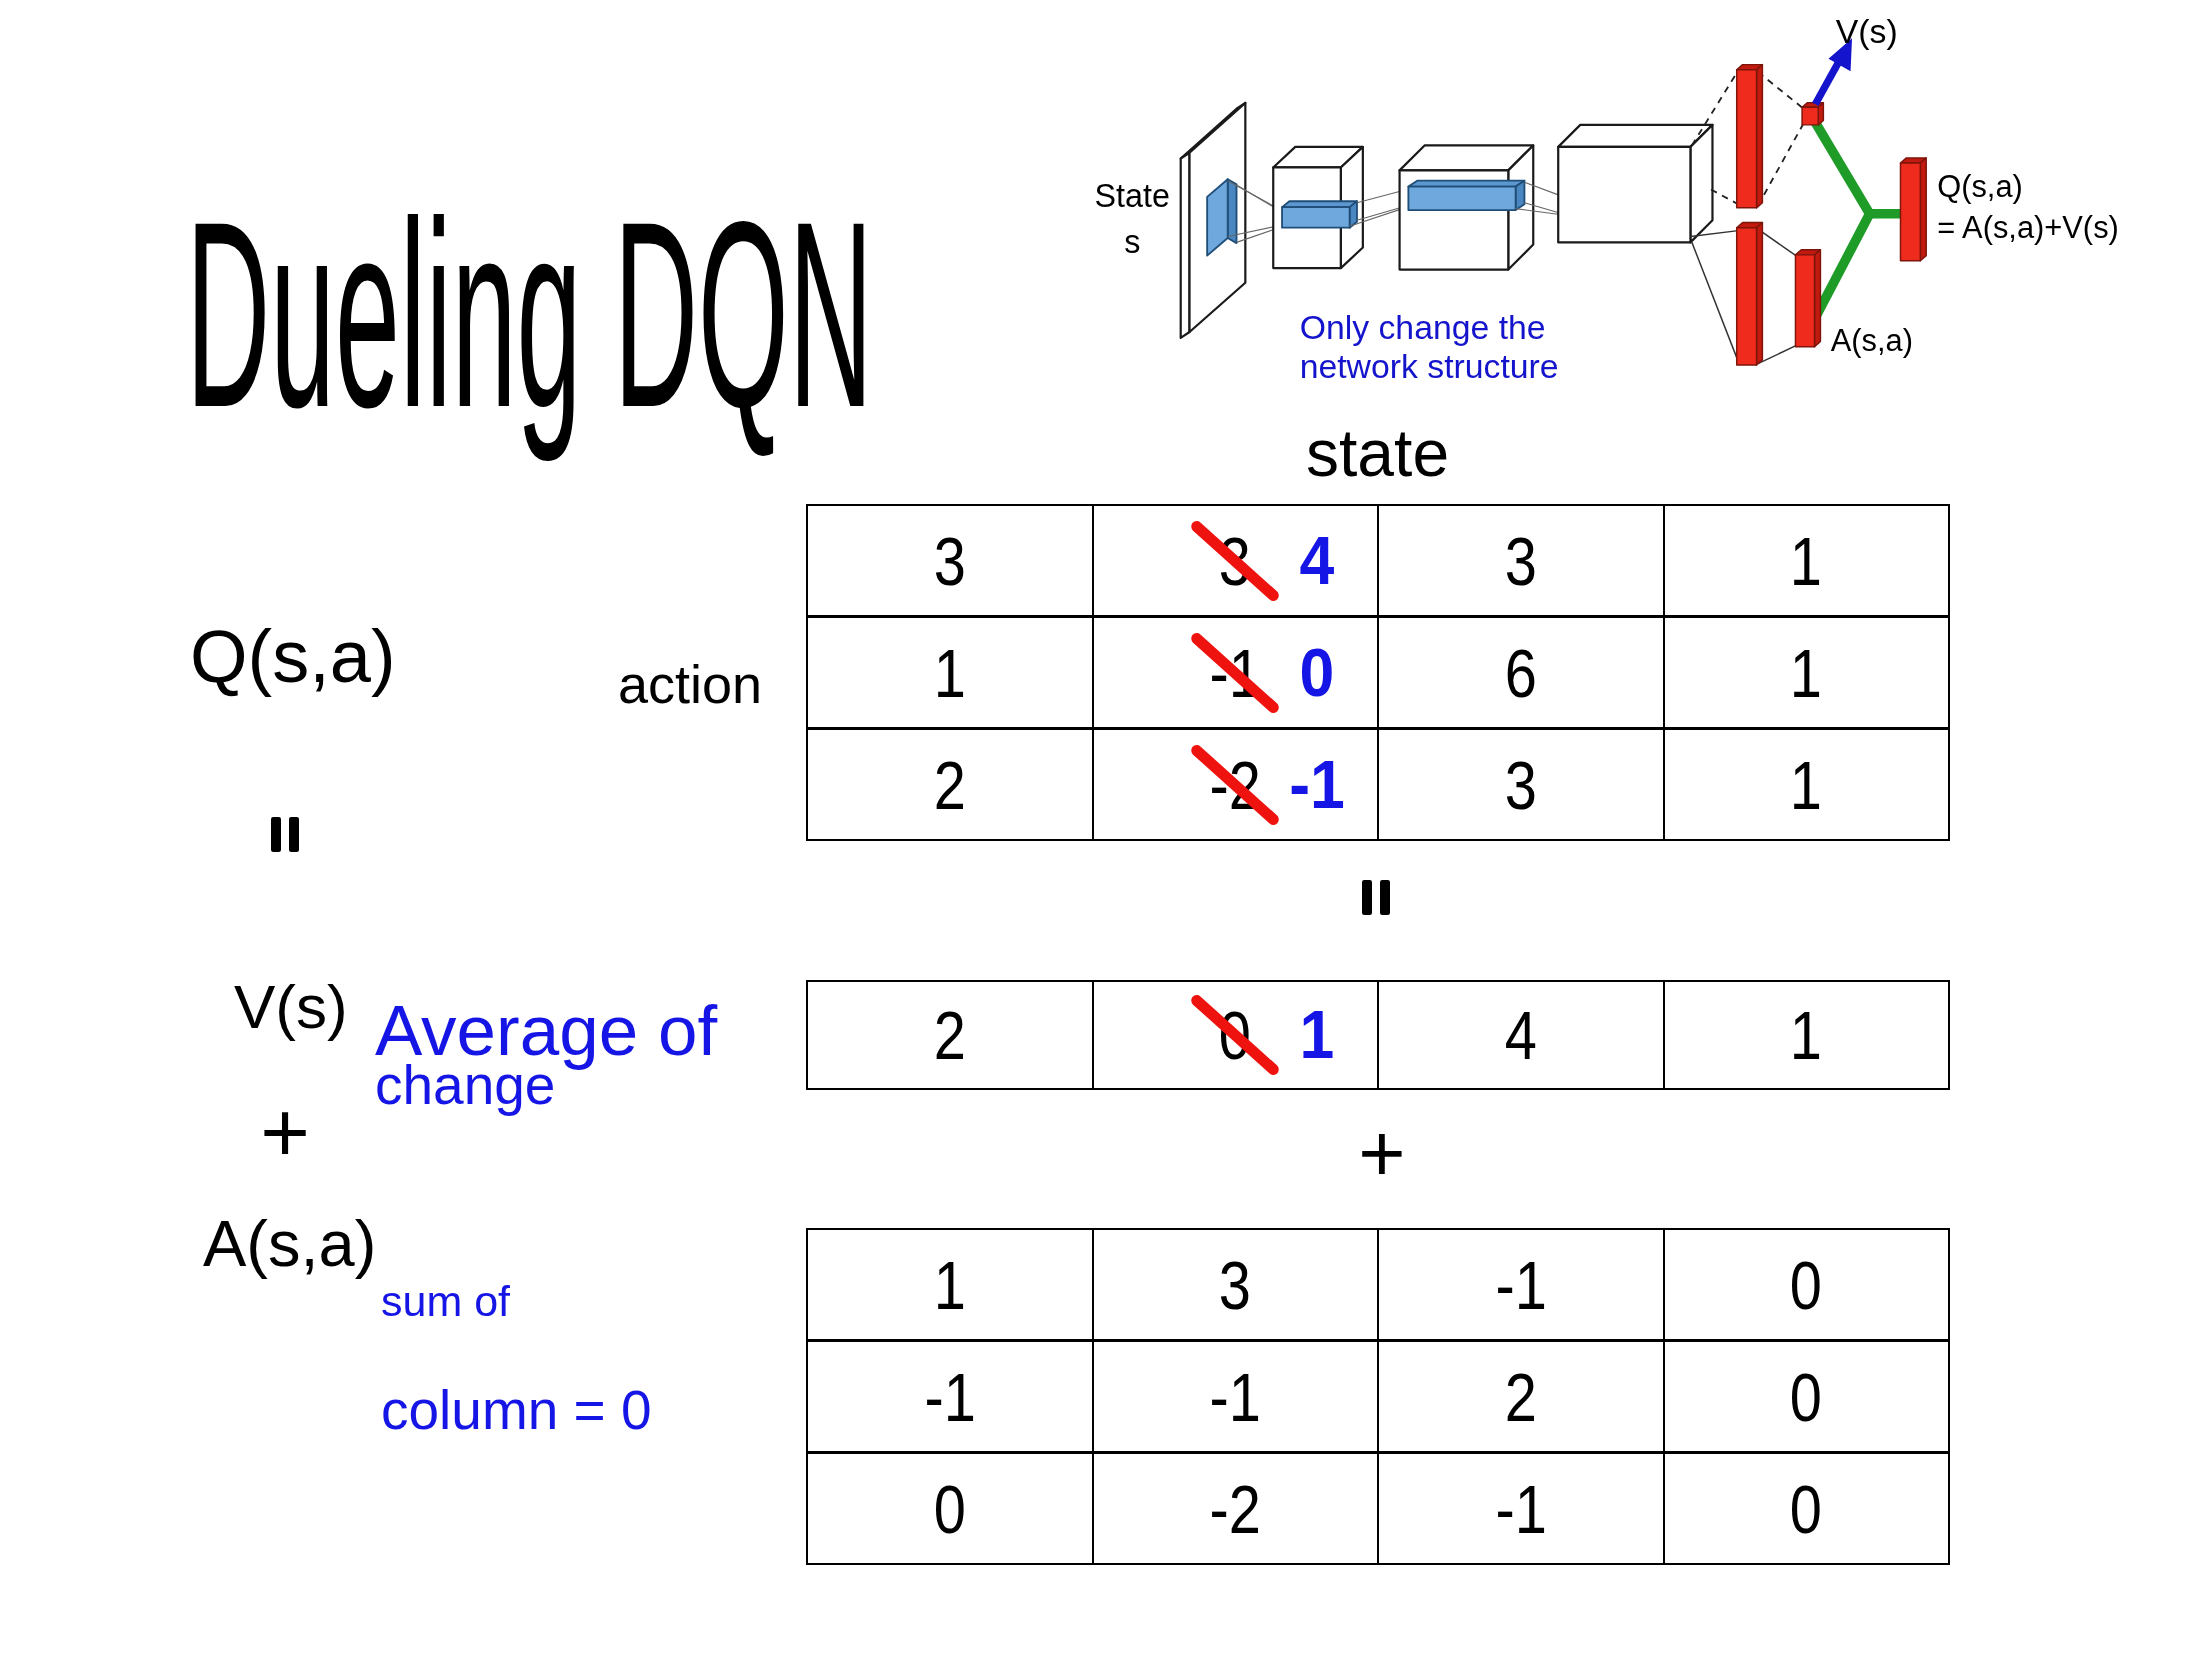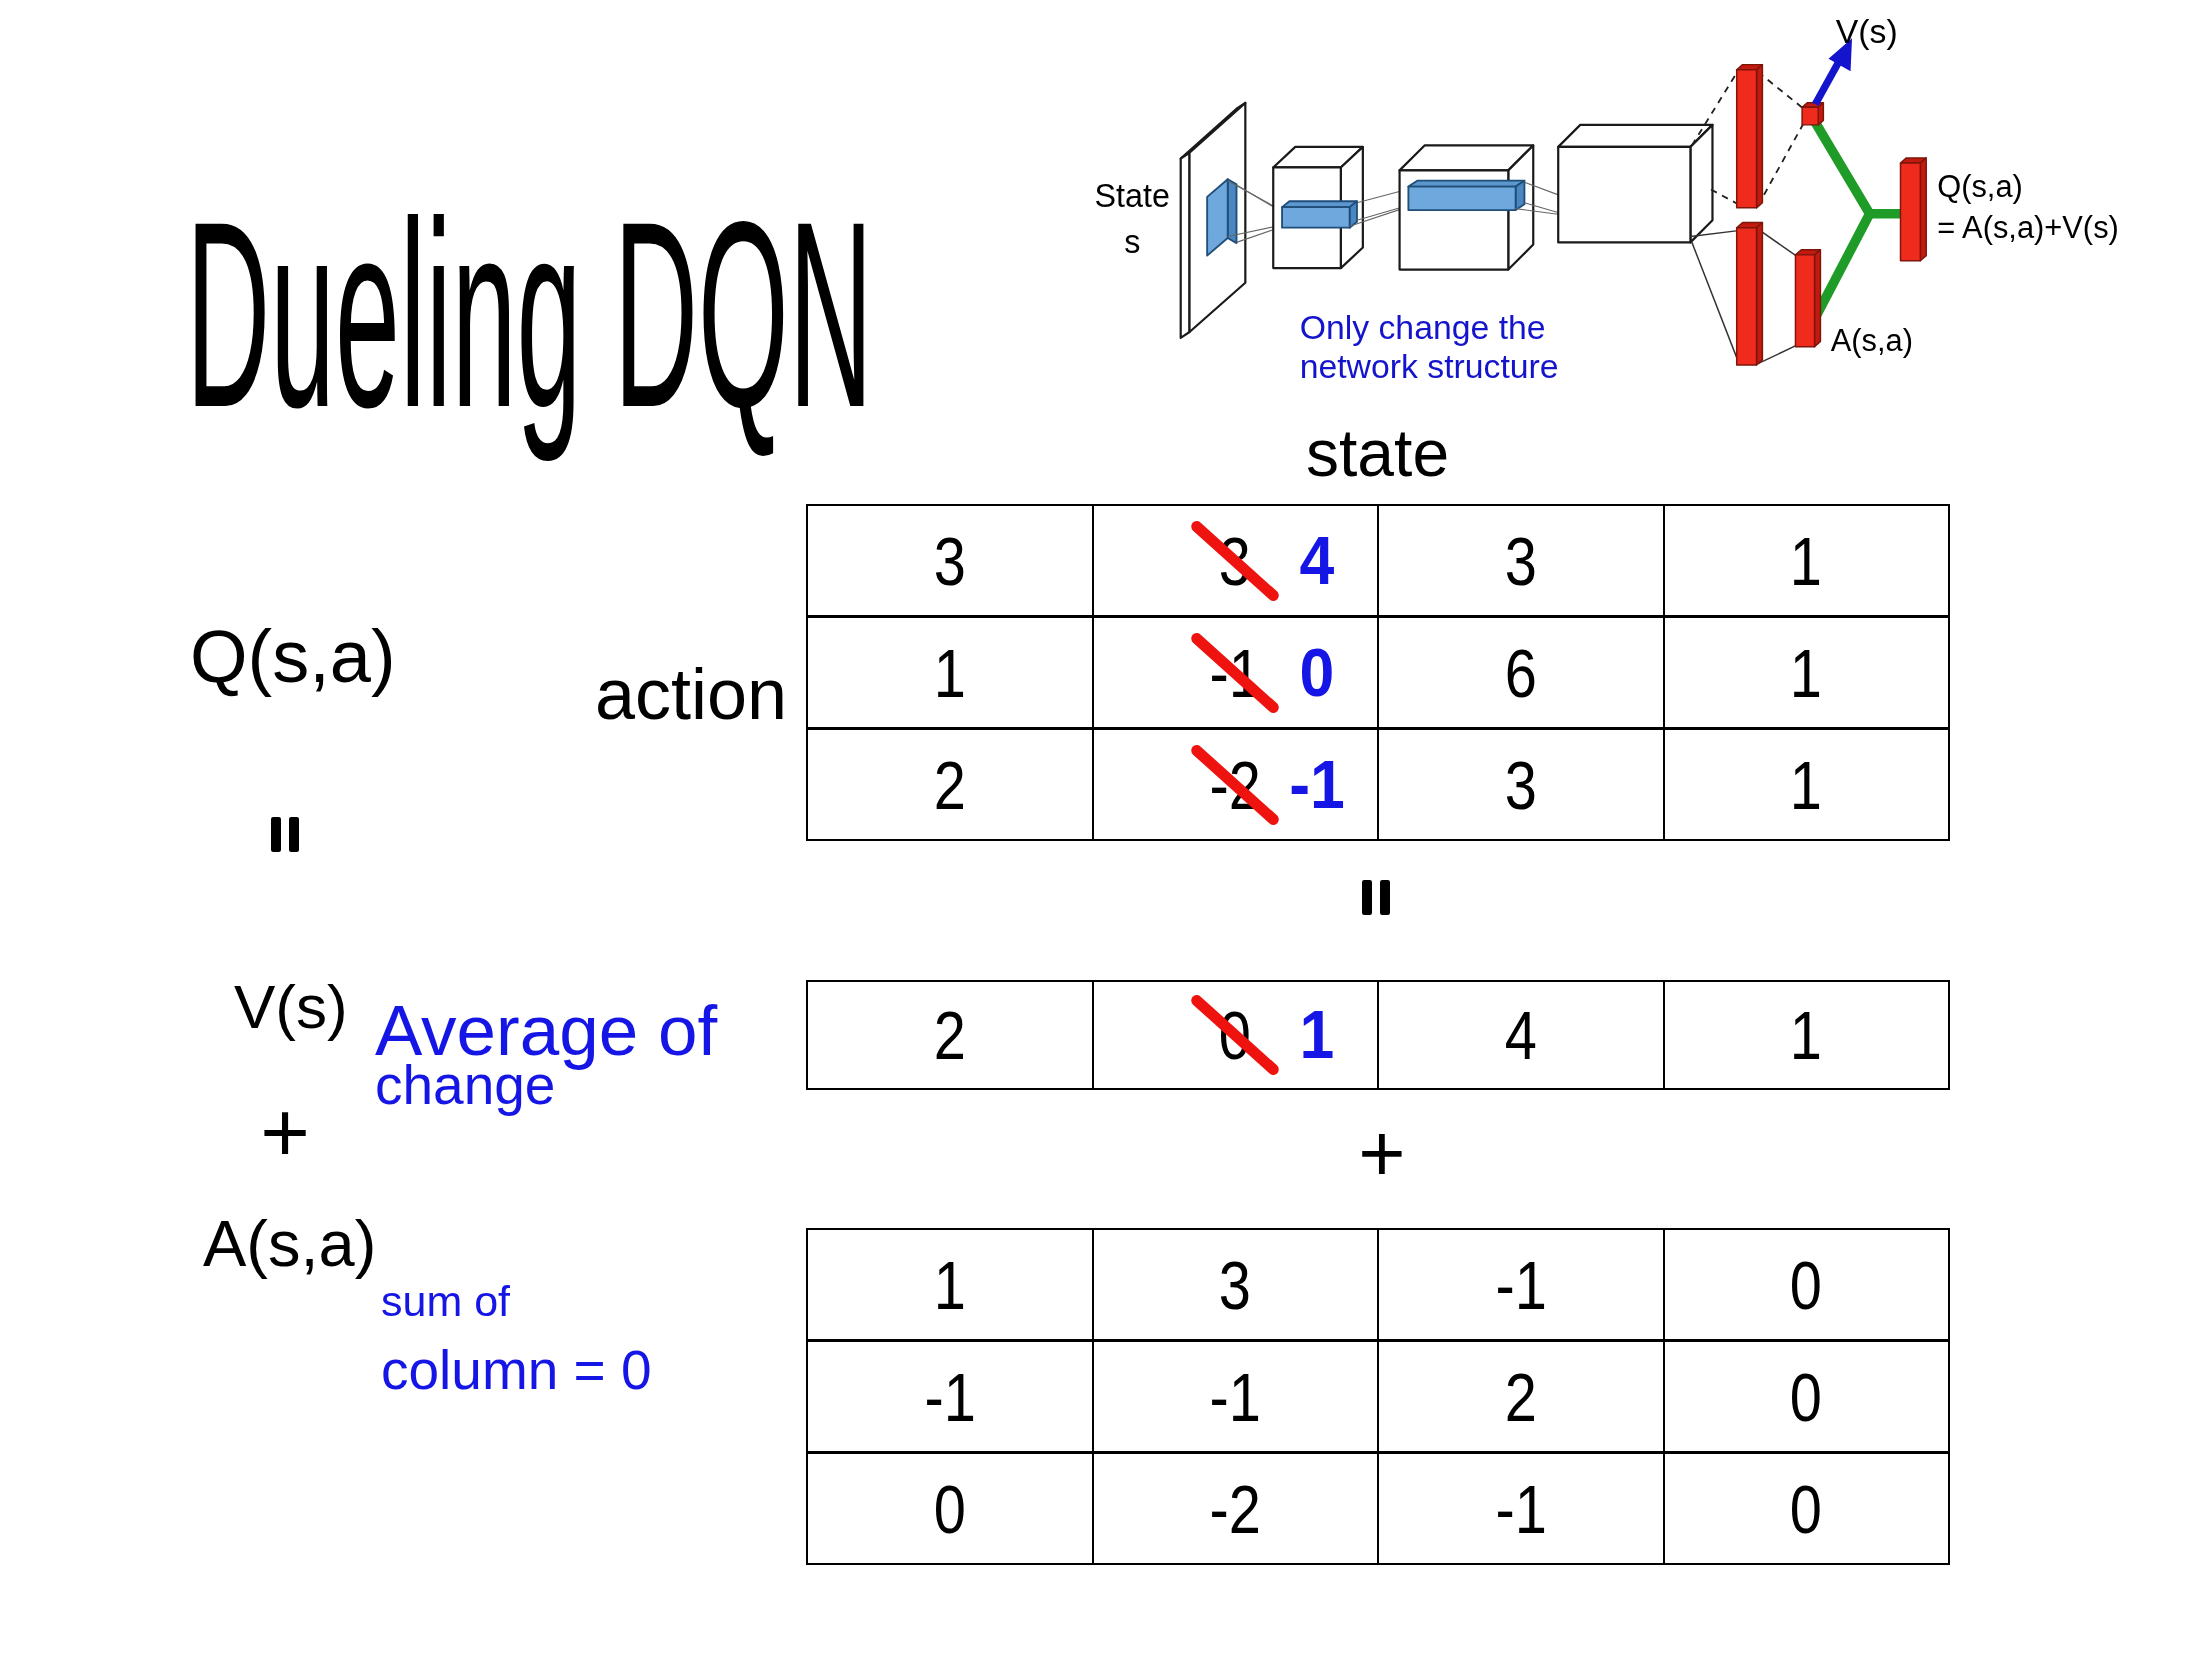--- a/index.html
+++ b/index.html
@@ -153,42 +153,42 @@
     <text x="110" y="344" font-size="44" text-anchor="middle" fill="#000">s</text>
     <text x="338" y="462" font-size="46" fill="#1414cc">Only change the</text>
     <text x="338" y="514" font-size="46" fill="#1414cc">network structure</text>
     <text x="1068" y="58" font-size="46" fill="#000">V(s)</text>
     <text x="1206" y="268" font-size="42" fill="#000">Q(s,a)</text>
     <text x="1206" y="324" font-size="42" fill="#000">= A(s,a)+V(s)</text>
     <text x="1061" y="478" font-size="42" fill="#000">A(s,a)</text>
   </svg>
 
   <div class="abs lbl" style="left:190px;top:614px;font-size:74px;">Q(s,a)</div>
-  <div class="abs lbl" style="left:595px;top:653px;font-size:72px;">action</div>
+  <div class="abs lbl" style="left:618px;top:653px;font-size:54px;">action</div>
   <div class="abs lbl" style="left:1306px;top:415px;font-size:66px;">state</div>
 
   <div class="abs eqsign" style="left:271px;top:817px;width:28px;height:35px;">
     <div class="bar b1"></div>
       <div class="bar b2"></div>
   </div>
   <div class="abs eqsign" style="left:1362px;top:880px;width:28px;height:35px;">
     <div class="bar b1"></div>
       <div class="bar b2"></div>
   </div>
 
   <div class="abs lbl" style="left:234px;top:971px;font-size:62px;">V(s)</div>
   <div class="abs lbl blue" style="left:375px;top:990px;font-size:71px;">Average of</div>
   <div class="abs lbl blue" style="left:375px;top:1053px;font-size:55px;">change</div>
 
   <div class="abs lbl plus" style="left:285px;top:1136px;">+</div>
   <div class="abs lbl plus" style="left:1382px;top:1157px;font-size:81px;">+</div>
 
   <div class="abs lbl" style="left:203px;top:1206px;font-size:65px;">A(s,a)</div>
   <div class="abs lbl blue" style="left:381px;top:1277px;font-size:43px;text-align:right;">sum of</div>
-  <div class="abs lbl blue" style="left:381px;top:1338px;font-size:55px;">column = 0</div>
+  <div class="abs lbl blue" style="left:381px;top:1378px;font-size:55px;">column = 0</div>
 
   <div class="tbl" style="top:504px;">
     <div class="trow">
       <div class="cell">
           <span class="num">3</span>
         </div>
       <div class="cell crossed">
         <span class="num">3</span>
         <div class="strike"></div>
         <span class="newv">4</span>

